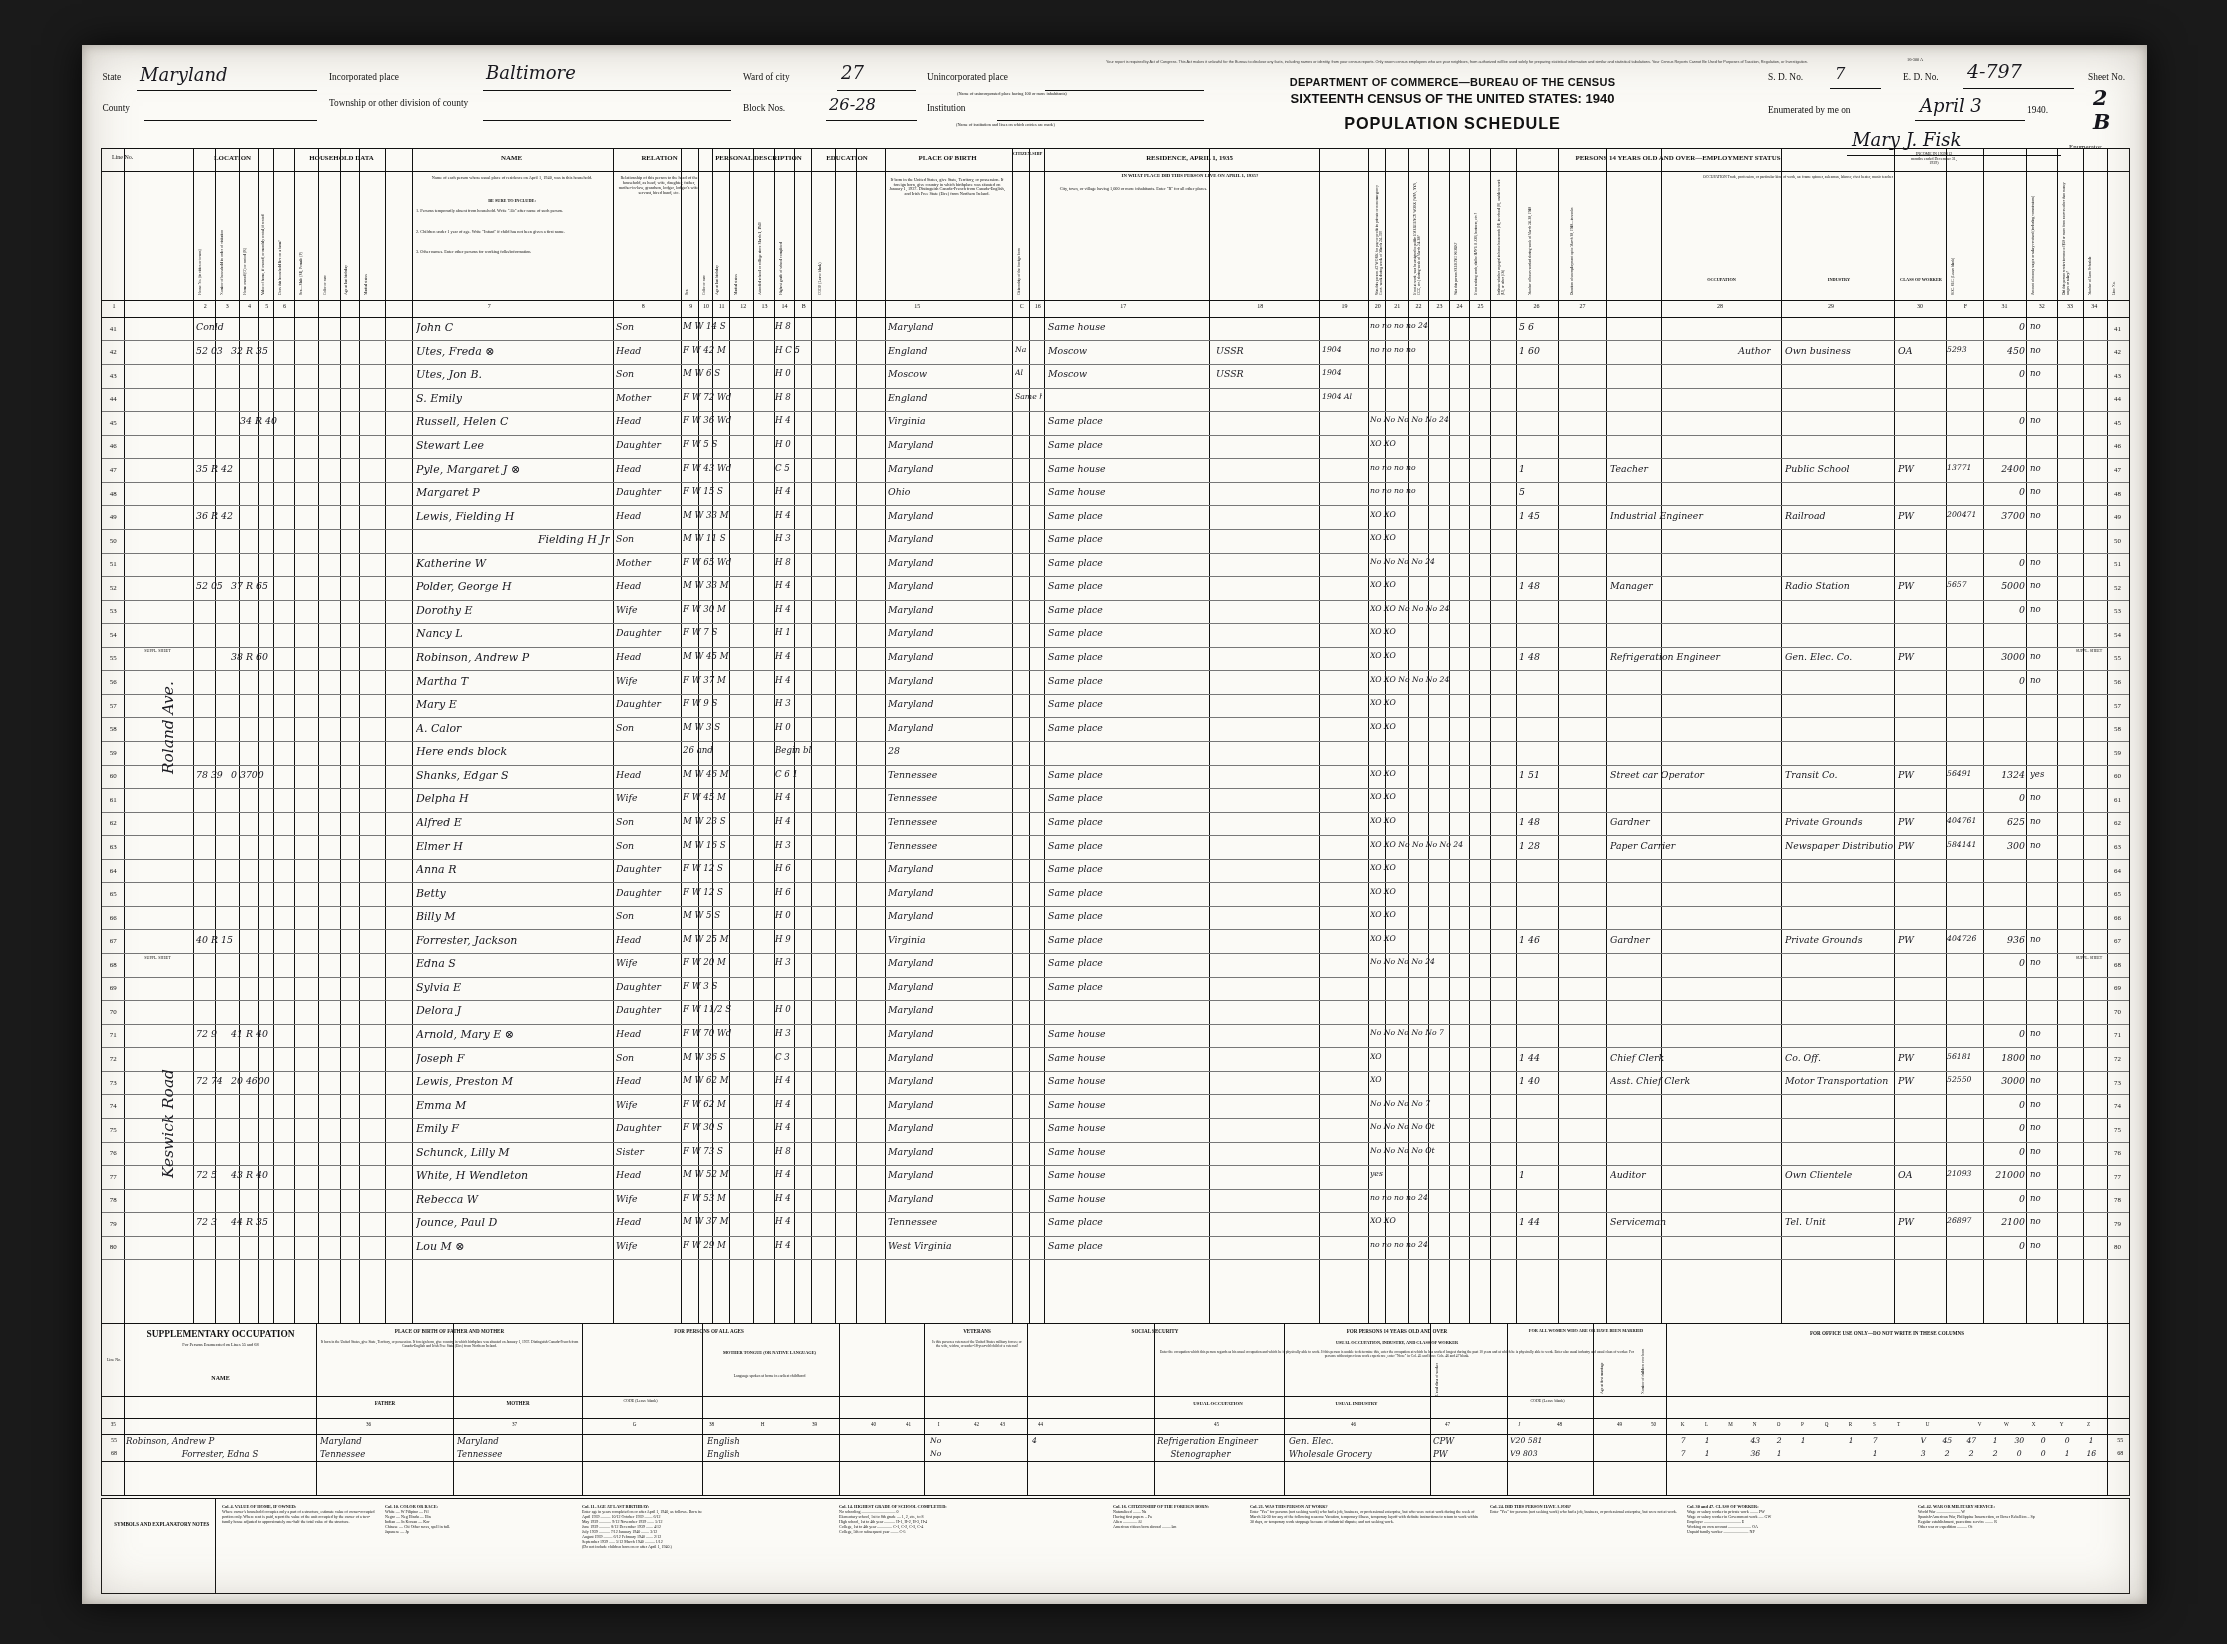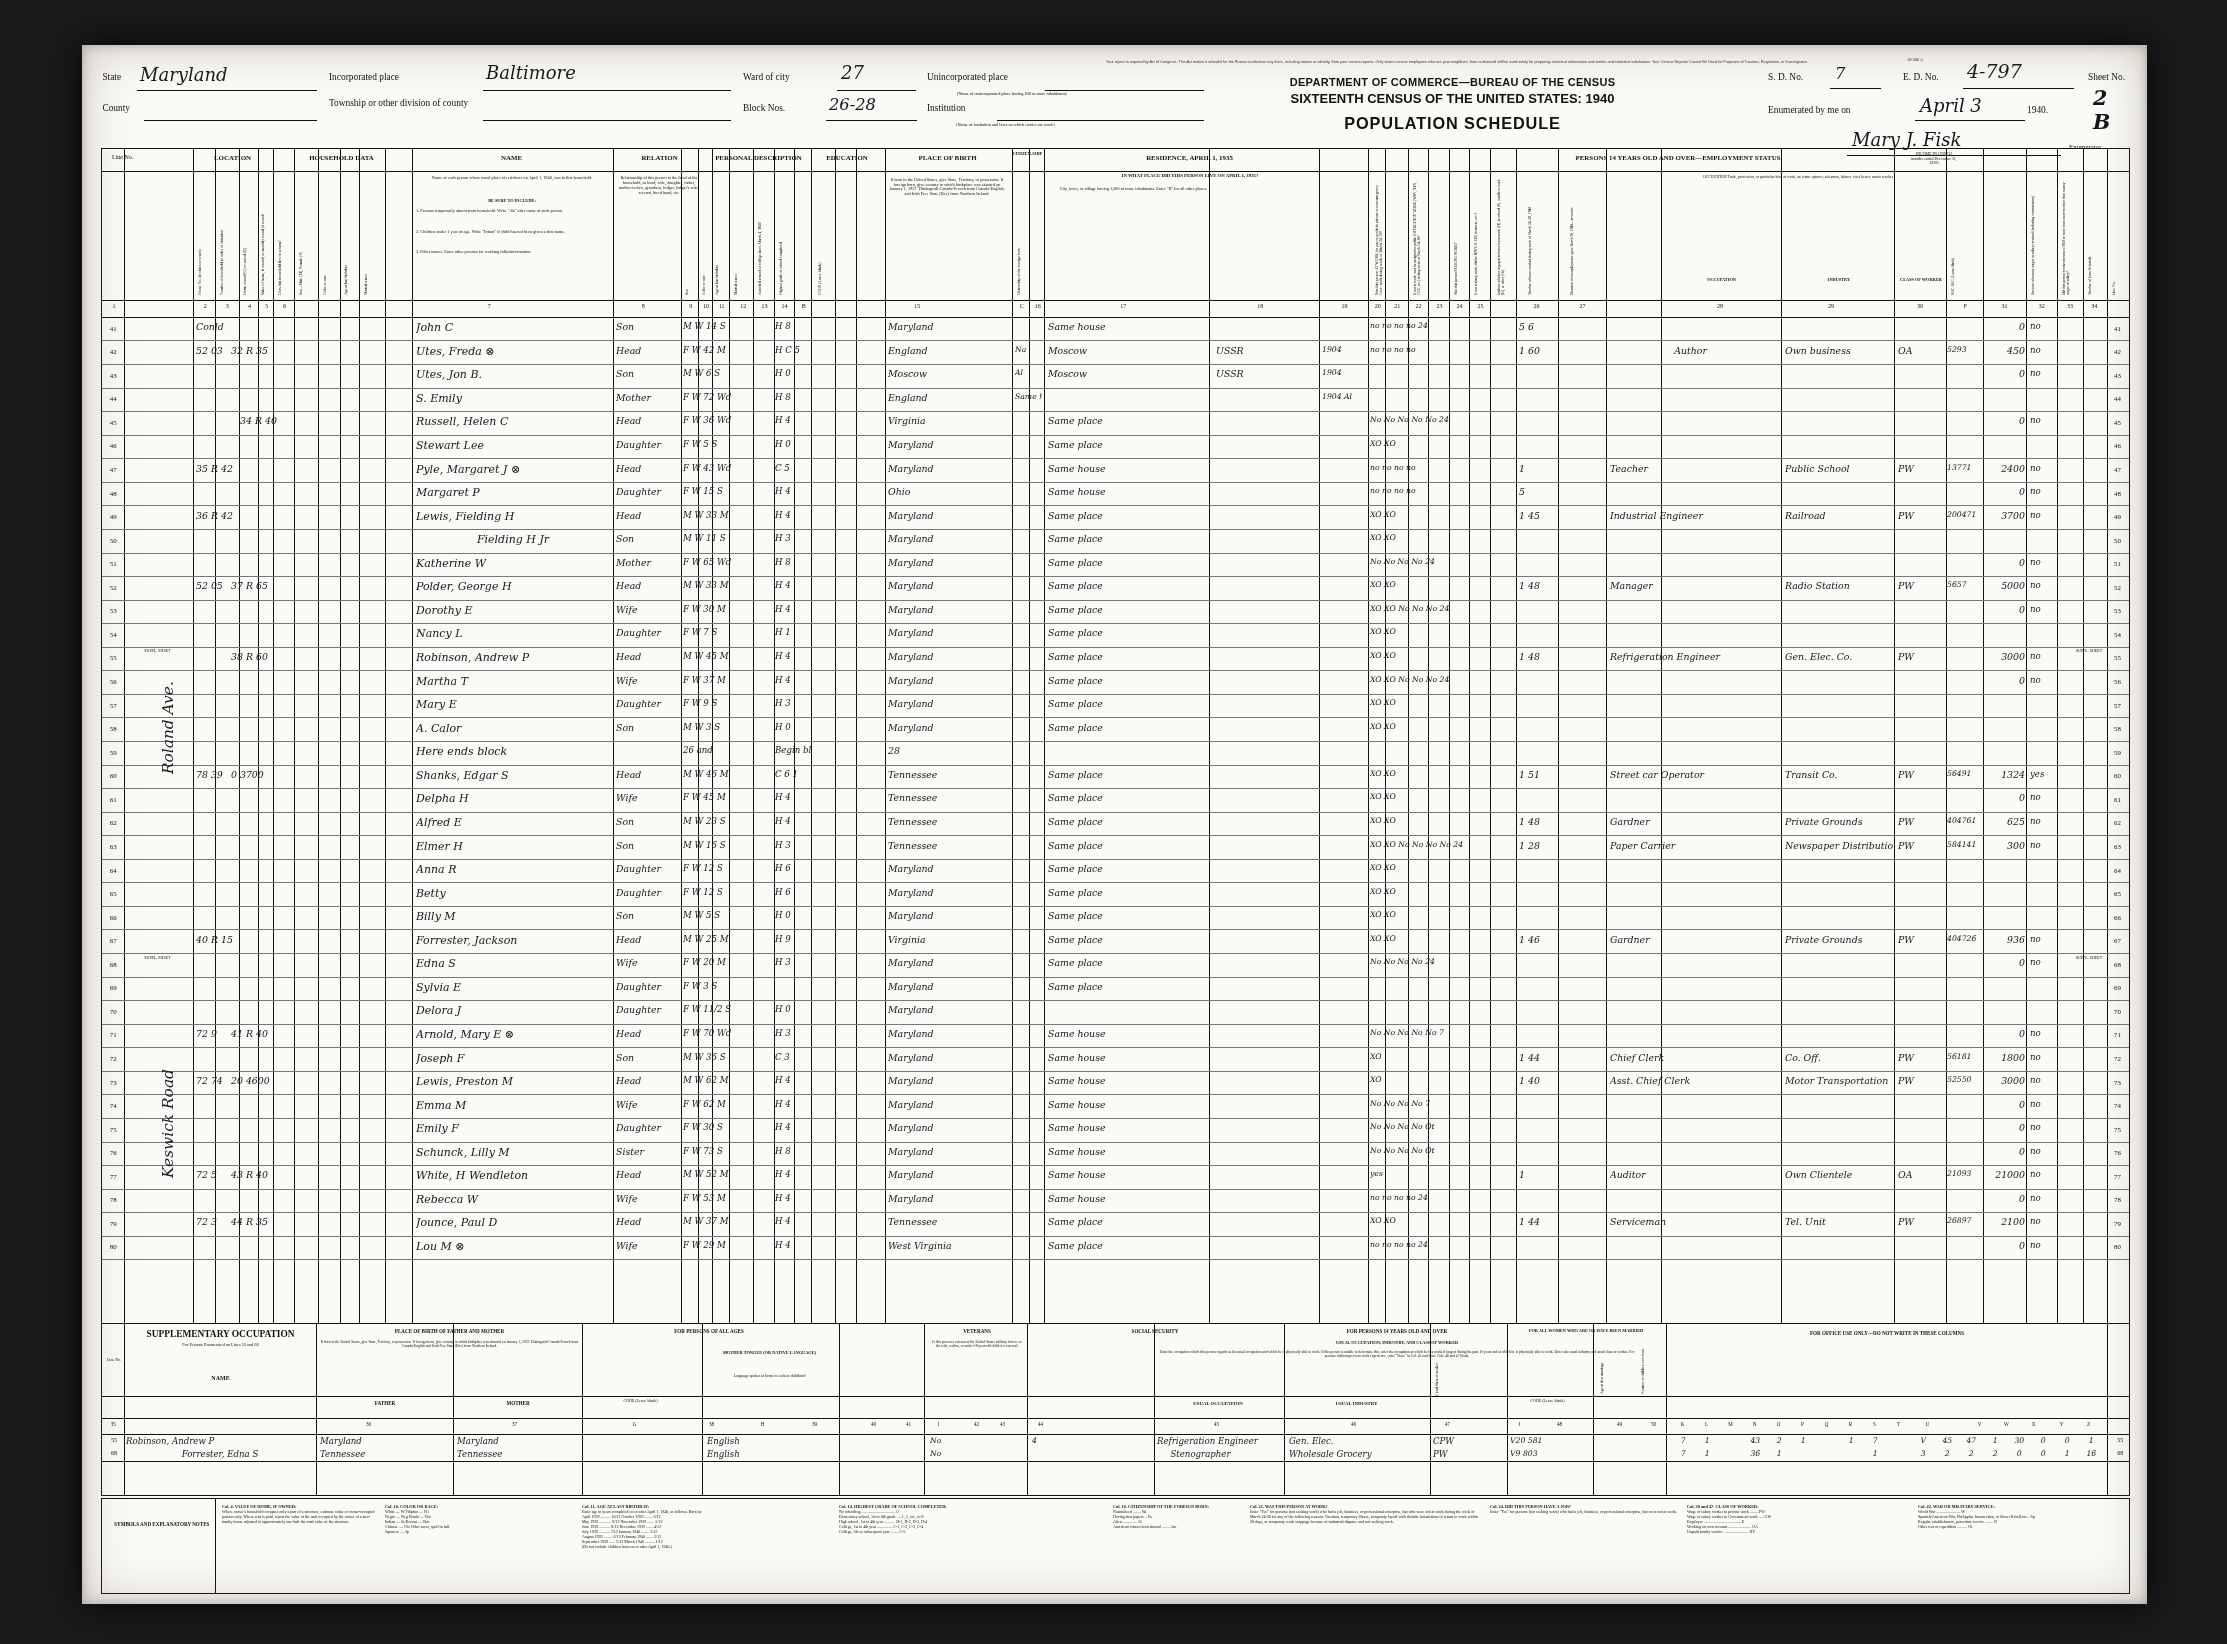--- a/index.html
+++ b/index.html
@@ -284,21 +284,21 @@
           <div class="cell" style="left: 514px; top: 196px; width: 63px; font-size: 9.4px; text-align: left; overflow: hidden;">Head</div>
           <div class="cell" style="left: 581px; top: 196px; width: 129px; font-size: 8.6px; text-align: left; overflow: hidden;">F W 42 M</div>
           <div class="cell" style="left: 673px; top: 196px; width: 36px; font-size: 8.6px; text-align: left; overflow: hidden;">H C 5</div>
           <div class="cell" style="left: 786px; top: 196px; width: 122px; font-size: 9.4px; text-align: left; overflow: hidden;">England</div>
           <div class="cell" style="left: 913px; top: 196px; width: 27.4px; font-size: 7.7px; text-align: left; overflow: hidden;">Na</div>
           <div class="cell" style="left: 946px; top: 196px; width: 159px; font-size: 9.4px; text-align: left; overflow: hidden;">Moscow</div>
           <div class="cell" style="left: 1114px; top: 196px; width: 99px; font-size: 9.4px; text-align: left; overflow: hidden;">USSR</div>
           <div class="cell" style="left: 1220px; top: 196px; width: 45px; font-size: 7.7px; text-align: left; overflow: hidden;">1904</div>
           <div class="cell" style="left: 1268px; top: 196px; width: 144px; font-size: 7.7px; text-align: left; overflow: hidden;">no no no no</div>
           <div class="cell" style="left: 1417px; top: 196px; width: 82px; font-size: 9.4px; text-align: left; overflow: hidden;">1 60</div>
-          <div class="cell" style="left: 1508px; top: 196px; width: 161px; font-size: 9.4px; text-align: center; overflow: hidden;">Author</div>
+          <div class="cell" style="left: 1508px; top: 196px; width: 161px; font-size: 9.4px; text-align: right; overflow: hidden;">Author</div>
           <div class="cell" style="left: 1683px; top: 196px; width: 108px; font-size: 9.4px; text-align: left; overflow: hidden;">Own business</div>
           <div class="cell" style="left: 1796px; top: 196px; width: 45px; font-size: 9.4px; text-align: left; overflow: hidden;">OA</div>
           <div class="cell" style="left: 1845px; top: 196px; width: 34px; font-size: 7.7px; text-align: left; overflow: hidden;">5293</div>
           <div class="cell" style="left: 1885px; top: 196px; width: 38px; font-size: 9.4px; text-align: right; overflow: hidden;">450</div>
           <div class="cell" style="left: 1928px; top: 196px; width: 26px; font-size: 8.6px; text-align: left; overflow: hidden;">no</div>
           <div class="hrowlt" style="top: 239px;"></div>
           <div class="rnum" style="left: 1.7px; top: 223px;">43</div>
           <div class="rnum" style="left: 2006px; top: 223px;">43</div>
           <div class="cell" style="left: 314px; top: 219px; width: 194px; font-size: 11px; text-align: left; overflow: hidden;">Utes, Jon B.</div>
           <div class="cell" style="left: 514px; top: 219px; width: 63px; font-size: 9.4px; text-align: left; overflow: hidden;">Son</div>
@@ -389,21 +389,21 @@
           <div class="cell" style="left: 1417px; top: 361px; width: 82px; font-size: 9.4px; text-align: left; overflow: hidden;">1 45</div>
           <div class="cell" style="left: 1508px; top: 361px; width: 161px; font-size: 9.4px; text-align: left; overflow: hidden;">Industrial Engineer</div>
           <div class="cell" style="left: 1683px; top: 361px; width: 108px; font-size: 9.4px; text-align: left; overflow: hidden;">Railroad</div>
           <div class="cell" style="left: 1796px; top: 361px; width: 45px; font-size: 9.4px; text-align: left; overflow: hidden;">PW</div>
           <div class="cell" style="left: 1845px; top: 361px; width: 34px; font-size: 7.7px; text-align: left; overflow: hidden;">200471</div>
           <div class="cell" style="left: 1885px; top: 361px; width: 38px; font-size: 9.4px; text-align: right; overflow: hidden;">3700</div>
           <div class="cell" style="left: 1928px; top: 361px; width: 26px; font-size: 8.6px; text-align: left; overflow: hidden;">no</div>
           <div class="hrowlt" style="top: 404px;"></div>
           <div class="rnum" style="left: 1.7px; top: 388px;">50</div>
           <div class="rnum" style="left: 2006px; top: 388px;">50</div>
-          <div class="cell" style="left: 314px; top: 384px; width: 194px; font-size: 11px; text-align: center; overflow: hidden;">Fielding H Jr</div>
+          <div class="cell" style="left: 314px; top: 384px; width: 194px; font-size: 11px; text-align: right; overflow: hidden;">Fielding H Jr</div>
           <div class="cell" style="left: 514px; top: 384px; width: 63px; font-size: 9.4px; text-align: left; overflow: hidden;">Son</div>
           <div class="cell" style="left: 581px; top: 384px; width: 129px; font-size: 8.6px; text-align: left; overflow: hidden;">M W 11 S</div>
           <div class="cell" style="left: 673px; top: 384px; width: 36px; font-size: 8.6px; text-align: left; overflow: hidden;">H 3</div>
           <div class="cell" style="left: 786px; top: 384px; width: 122px; font-size: 9.4px; text-align: left; overflow: hidden;">Maryland</div>
           <div class="cell" style="left: 946px; top: 384px; width: 159px; font-size: 9.4px; text-align: left; overflow: hidden;">Same place</div>
           <div class="cell" style="left: 1268px; top: 384px; width: 144px; font-size: 7.7px; text-align: left; overflow: hidden;">XO XO</div>
           <div class="hrowlt" style="top: 427px;"></div>
           <div class="rnum" style="left: 1.7px; top: 411px;">51</div>
           <div class="rnum" style="left: 2006px; top: 411px;">51</div>
           <div class="cell" style="left: 314px; top: 408px; width: 194px; font-size: 11px; text-align: left; overflow: hidden;">Katherine W</div>

